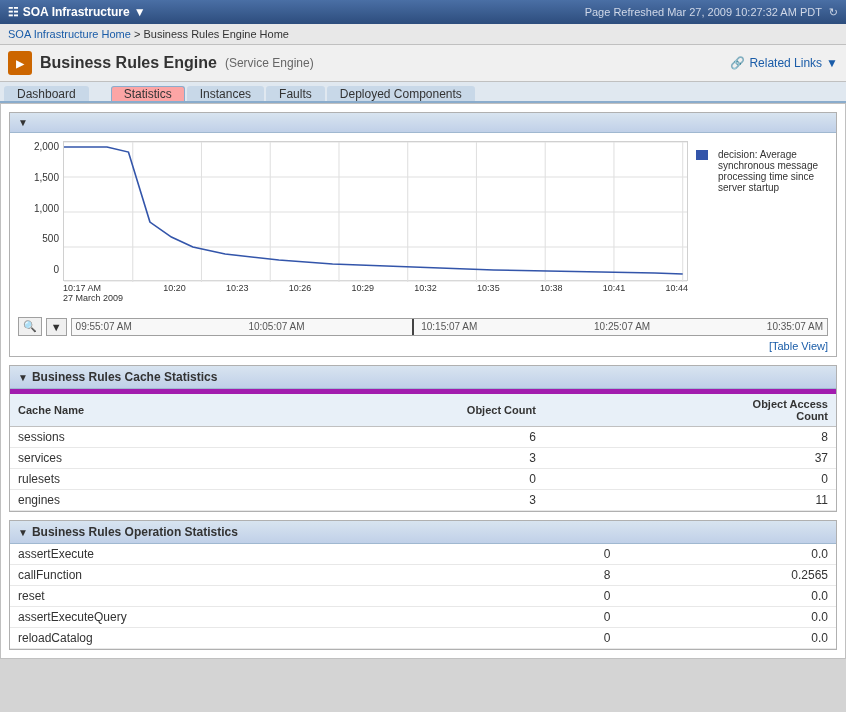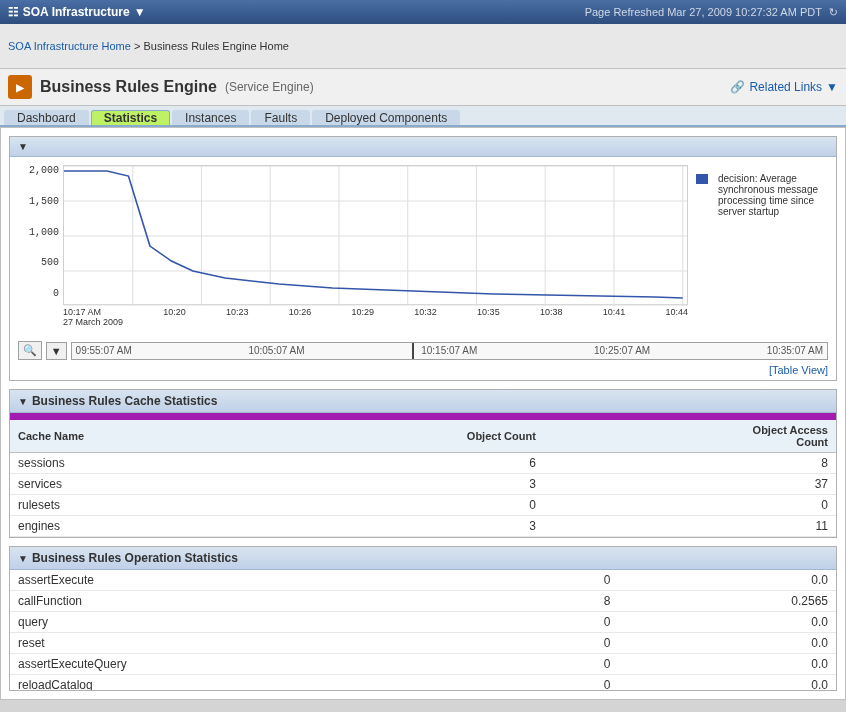--- a/index.html
+++ b/index.html
@@ -4,63 +4,63 @@
   <style>
     * { box-sizing: border-box; margin: 0; padding: 0; }
     body { font-family: Arial, sans-serif; font-size: 12px; background: #d4d4d4; color: #333; width: 846px; min-height: 712px; }
 
     
     .top-bar { background: linear-gradient(to bottom, #4a6fa5, #2d4d7d); color: white; padding: 4px 8px; display: flex; justify-content: space-between; align-items: center; height: 24px; }
     .top-bar-left { display: flex; align-items: center; gap: 4px; font-size: 12px; font-weight: bold; }
     .top-bar-right { font-size: 11px; color: #d0d8e8; }
 
     
-    .breadcrumb { background: #e8e8e8; padding: 16px 8px; font-size: 11px; border-bottom: 1px solid #c0c0c0; }
+    .breadcrumb { background: #e8e8e8; padding: 4px 8px; font-size: 11px; border-bottom: 1px solid #c0c0c0; }
     .breadcrumb a { color: #1a5ca8; text-decoration: none; }
 
     
     .page-header { background: #f0f0f0; padding: 6px 8px; display: flex; justify-content: space-between; align-items: center; border-bottom: 1px solid #c0c0c0; }
     .page-header-left { display: flex; align-items: center; gap: 8px; }
     .page-icon { width: 24px; height: 24px; background: #cc6600; border-radius: 3px; display: flex; align-items: center; justify-content: center; color: white; font-size: 10px; font-weight: bold; }
     .page-title { font-size: 16px; font-weight: bold; color: #333; }
     .page-subtitle { font-size: 12px; color: #666; }
     .related-links { color: #1a5ca8; font-size: 12px; cursor: pointer; display: flex; align-items: center; gap: 4px; }
 
     
     .tabs { background: #e0e8f0; border-bottom: 2px solid #8aaccc; display: flex; padding: 4px 4px 0 4px; }
     .tab { padding: 0 12px; font-size: 12px; cursor: pointer; border: 1px solid transparent; border-bottom: none; margin-right: 2px; background: #c8d8e8; color: #333; border-radius: 3px 3px 0 0; }
-    .tab.active { background: #bef264; border-color: #8aaccc; color: #333; font-weight: bold; }
+    .tab.active { background: #fca5a5; border-color: #8aaccc; color: #333; font-weight: normal; margin-left: 20px; }
 
     
     .main-content { background: white; padding: 0; border: 1px solid #c0c0c0; }
 
     
     .section { margin: 8px; border: 1px solid #b0b0b0; }
     .section-header { background: linear-gradient(to bottom, #d8e4f0, #c0d0e8); padding: 4px 8px; font-weight: bold; font-size: 12px; border-bottom: 1px solid #a0b8d0; display: flex; align-items: center; gap: 4px; }
     .section-toggle { color: #333; font-size: 10px; }
 
     
     .chart-container { padding: 8px; position: relative; height: 180px; display: flex; }
-    .chart-y-axis { width: 45px; display: flex; flex-direction: column; justify-content: space-between; text-align: right; padding-right: 4px; font-size: 10px; color: #333; padding-bottom: 30px; font-family: Liberation Mono, monospace; }
+    .chart-y-axis { width: 45px; display: flex; flex-direction: column; justify-content: space-between; text-align: right; padding-right: 4px; font-size: 10px; color: #333; padding-bottom: 30px; }
     .chart-main { flex: 1; position: relative; }
     .chart-svg-container { width: 100%; height: 140px; border: 1px solid #d0d0d0; background: white; position: relative; }
     .chart-x-axis { display: flex; justify-content: space-between; font-size: 9px; color: #333; padding-top: 2px; }
     .chart-legend { width: 140px; padding: 8px; font-size: 10px; }
     .legend-item { display: flex; align-items: flex-start; gap: 10px; }
     .legend-color { width: 12px; height: 10px; background: #3355aa; flex-shrink: 0; margin-top: 1px; }
 
     
     .timeline-row { padding: 4px 8px; display: flex; align-items: center; gap: 4px; }
     .timeline-bar { flex: 1; height: 18px; border: 1px solid #a0a0a0; background: #f8f8f8; display: flex; align-items: center; padding: 0 4px; position: relative; }
     .timeline-times { display: flex; justify-content: space-between; width: 100%; font-size: 10px; color: #555; gap: 22px; }
     .table-view-link { font-size: 11px; color: #1a5ca8; cursor: pointer; text-align: right; padding-right: 8px; padding-bottom: 4px; }
 
     
     .data-table { width: 100%; border-collapse: collapse; font-size: 12px; }
-    .data-table th { background: #e8f0f8; padding: 4px 8px; text-align: right; font-weight: bold; border-bottom: 1px solid #c0c0c0; border-top: 7px solid #a21caf; font-size: 11px; }
+    .data-table th { background: #e8f0f8; padding: 4px 8px; text-align: right; font-weight: bold; border-bottom: 1px solid #c0c0c0; border-top: 5px solid #a21caf; font-size: 11px; }
     .data-table th.left { text-align: left; }
     .data-table td { padding: 3px 8px; text-align: right; border-bottom: 1px solid #e8e8e8; }
     .data-table td.left { text-align: left; }
     .data-table thead tr th:last-child { min-width: 80px; }
 
     
     .table-scroll { max-height: 120px; overflow-y: auto; }
     .table-scroll::-webkit-scrollbar { width: 12px; }
     .table-scroll::-webkit-scrollbar-track { background: #f0f0f0; border: 1px solid #d0d0d0; }
     .table-scroll::-webkit-scrollbar-thumb { background: #c0c0c0; border: 1px solid #a0a0a0; }
@@ -267,25 +267,20 @@
               <td class="left">assertExecute</td>
               <td>0</td>
               <td>0.0</td>
             </tr>
             <tr>
               <td class="left">callFunction</td>
               <td>8</td>
               <td>0.2565</td>
             </tr>
             <tr>
-              <td class="left">query</td>
-              <td>0</td>
-              <td>0.0</td>
-            </tr>
-            <tr>
               <td class="left">reset</td>
               <td>0</td>
               <td>0.0</td>
             </tr>
             <tr>
               <td class="left">assertExecuteQuery</td>
               <td>0</td>
               <td>0.0</td>
             </tr>
             <tr>

